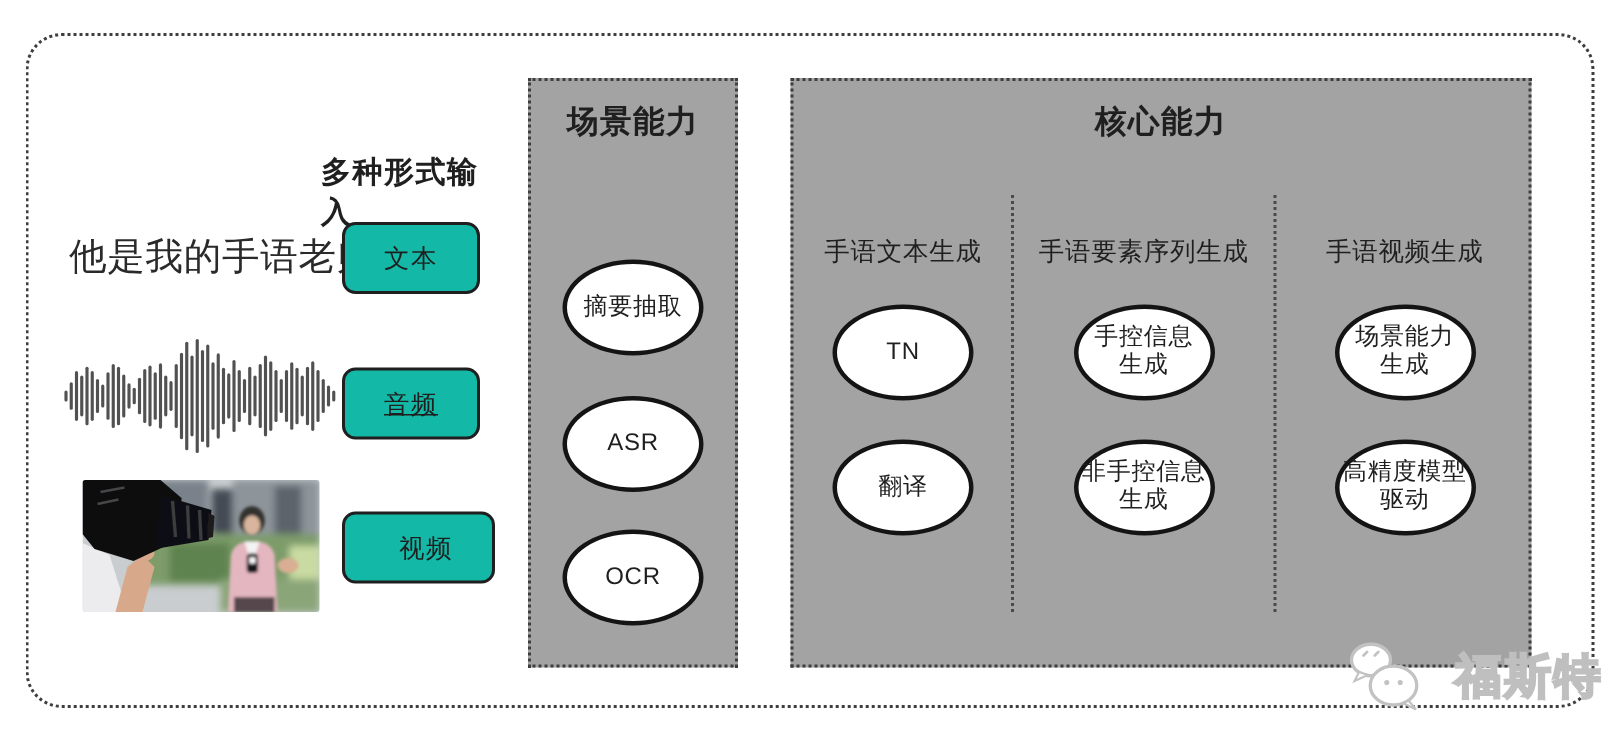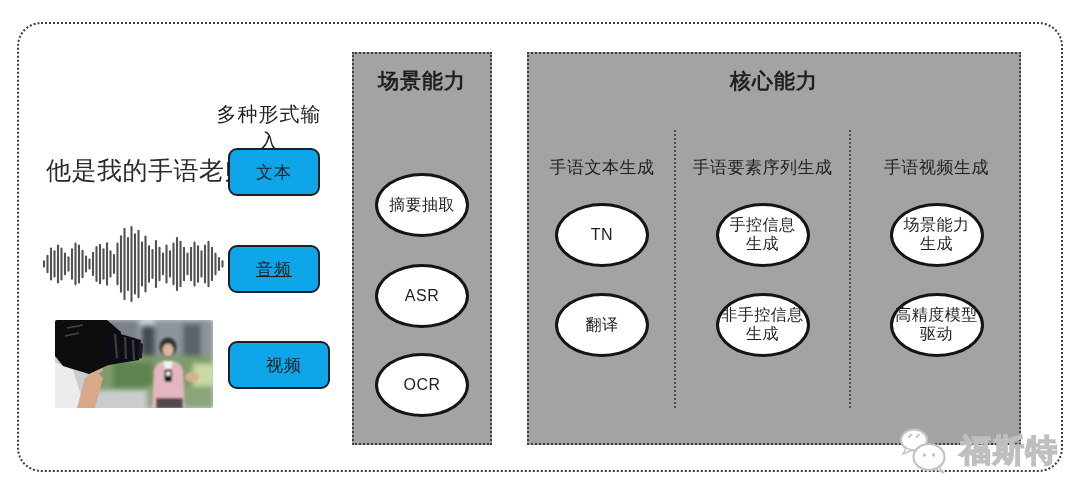--- a/index.html
+++ b/index.html
@@ -7,31 +7,31 @@
     position:relative;width:1080px;height:499px;background:#ffffff;overflow:hidden;
     font-family:"Liberation Sans","DejaVu Sans",sans-serif;color:#1f1f1f;
   }
   .outer-border{
     position:absolute;left:17px;top:22px;width:1042px;height:446px;
     border:2px dotted #3e3e3e;border-radius:24px;
   }
   
   .input-label{
     position:absolute;left:214px;top:101px;width:110px;
-    font-size:20px;font-weight:normal;text-align:center;letter-spacing:1px;
+    font-size:20px;font-weight:bold;letter-spacing:1px;
   }
   .sentence{
     position:absolute;left:46px;top:154px;width:180px;
     font-size:25px;letter-spacing:0.5px;color:#2a2a2a;white-space:nowrap;
   }
   .in-box{
     position:absolute;left:228px;width:88px;height:44px;
     border:2px solid #1f1f1f;border-radius:9px;
     display:flex;align-items:center;justify-content:center;
-    font-size:17px;letter-spacing:1px;background:#0ea5e9;
+    font-size:17px;letter-spacing:1px;background:#14b8a6;
   }
   .in-box.t1{top:148px;} .in-box.t2{top:245px;text-decoration:underline;} .in-box.t3{top:341px;padding-left:10px;}
   .waveform{position:absolute;left:42px;top:224px;}
   .photo{position:absolute;left:55px;top:320px;border-radius:2px;overflow:hidden;}
   
   .cap-box{
     position:absolute;top:52px;height:393px;
     border:2px dotted #3e3e3e;background:#a3a3a3;box-sizing:border-box;
   }
   .scene-box{left:352px;width:140px;}
@@ -61,21 +61,21 @@
   }
   .core-col .ellipse{left:50%;transform:translateX(-50%);}
   .core-col .r1{top:149px;} .core-col .r2{top:239px;}
   .divider{
     position:absolute;top:76px;height:278px;width:0;
     border-left:2px dotted #4a4a4a;
   }
   .div-1{left:145px;} .div-2{left:320px;}
   
   .watermark{
-    position:absolute;left:896px;top:427px;display:flex;align-items:center;gap:6px;
+    position:absolute;left:896px;top:427px;display:flex;align-items:center;gap:16px;
   }
   .wm-text{
     font-size:31px;font-weight:bold;letter-spacing:2px;
     color:#ffffff;-webkit-text-stroke:1.6px #bfbfbf;text-stroke:1.6px #bfbfbf;
   }
 </style>
 </head>
 <body>
 
 <div class="canvas">

